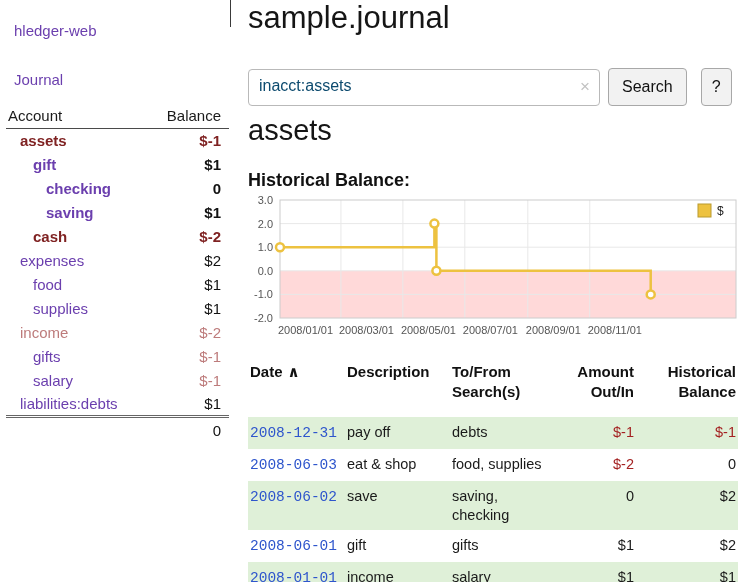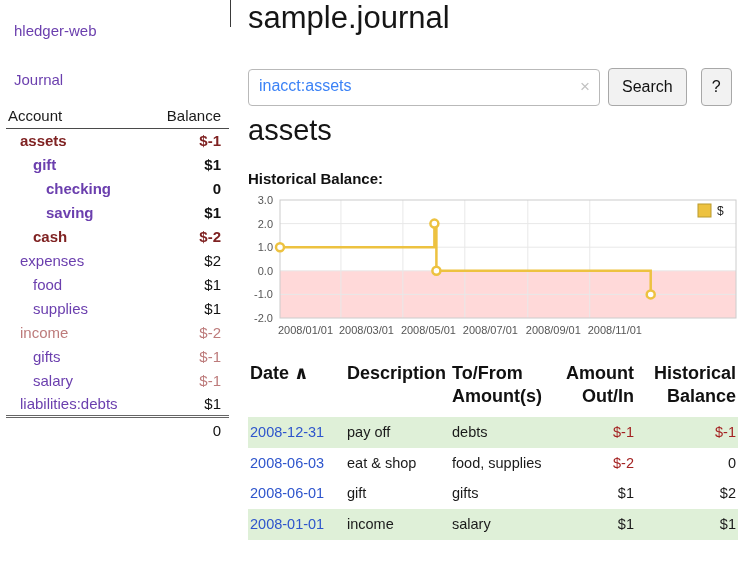--- a/index.html
+++ b/index.html
@@ -28,41 +28,41 @@
   .tone-negsoft { color: var(--neg-soft); }
   .tone-pos { color: #111; }
   .bold { font-weight: 700; }
 
   
   .main { position: absolute; left: 248px; top: 0; width: 494px; height: 500px; }
   h1.page-title { position: absolute; left: 0; top: 0; margin: 0; font-size: 31px; font-weight: 400; color: #151515; }
   .searchrow { position: absolute; left: 0; top: 68px; height: 38px; display: flex; align-items: center; }
   .searchbox { position: relative; width: 352px; height: 37px; border: 1px solid #b9b9b9; border-radius: 4px; background: #fff; }
   .searchbox input { width: 318px; height: 33px; border: none; outline: none; background: transparent;
-    font-family: inherit; font-size: 16px; color: #3b82f6; padding: 0 0 0 10px; }
+    font-family: inherit; font-size: 16px; color: #0c4a6e; padding: 0 0 0 10px; }
   .clear-x { position: absolute; right: 9px; top: 8px; font-size: 17px; color: #c2c2c2; line-height: 1; }
   .btn { height: 38px; margin-left: 8px; padding: 0 13px; font-family: inherit; font-size: 16px; color: #111;
     background: #f2f2f2; border: 1px solid #a8a8a8; border-radius: 4px; cursor: pointer; }
   .btn.help { margin-left: 14px; padding: 0 10px; }
   h2.acct-heading { position: absolute; left: 0; top: 114px; margin: 0; font-size: 29px; font-weight: 400; color: #151515; }
-  .chart-title { position: absolute; left: 0; top: 170px; font-size: 15px; font-weight: 700; color: #111; }
+  .chart-title { position: absolute; left: 0; top: 170px; font-size: 18px; font-weight: 700; color: #111; }
   .chart { position: absolute; left: -2px; top: 194px; width: 494px; height: 148px; }
   .chart text.tick { font-size: 11px; fill: #555; }
   .chart text.legend { font-size: 12px; fill: #222; }
 
   table.register { position: absolute; left: 0; top: 356px; width: 490px; border-collapse: collapse;
     font-size: 14.5px; table-layout: fixed; }
-  table.register th { font-size: 18px; font-weight: 700; text-align: left; vertical-align: top;
-    padding: 6px 0 8px 2px; line-height: 1.3; color: #111; }
+  table.register th { font-size: 15px; font-weight: 700; text-align: left; vertical-align: top;
+    padding: 6px 0 16px 2px; line-height: 1.3; color: #111; }
   table.register th.r, table.register td.r { text-align: right; }
   table.register td { padding: 6px 0 6px 2px; vertical-align: top; line-height: 1.3; }
   table.register .c-amt { padding-right: 12px; }
   table.register .c-bal { padding-right: 2px; }
   table.register tr.shade { background: var(--row-green); }
-  a.date-link { color: var(--link-blue); }
+  a.date-link { color: var(--link-blue); font-family: Liberation Mono, monospace; }
   .neg { color: var(--amount-neg); }
   .caret { font-weight: 700; margin-left: 5px; }
 </style>
 </head>
 <body>
 
 <div class="root">
 
   <div class="sidebar">
     <a href="#" class="brand">hledger-web</a>
@@ -192,21 +192,21 @@
           <col style="width:92px">
       </colgroup>
       <thead>
         <tr>
           <th>
             <span>Date</span><span class="caret">∧</span>
           </th>
           <th>Description</th>
           <th>
             <span>To/From</span><br>
-            <span>Amount(s)</span>
+            <span>Search(s)</span>
           </th>
           <th class="r c-amt">
             <span>Amount</span><br>
             <span>Out/In</span>
           </th>
           <th class="r c-bal">
             <span>Historical</span><br>
             <span>Balance</span>
           </th>
         </tr>
@@ -219,20 +219,27 @@
             <td class="r c-amt neg">$-1</td>
             <td class="r c-bal neg">$-1</td>
           </tr>
           <tr>
             <td><a href="#" class="date-link">2008-06-03</a></td>
             <td>eat &amp; shop</td>
             <td>food, supplies</td>
             <td class="r c-amt neg">$-2</td>
             <td class="r c-bal">0</td>
           </tr>
+          <tr class="shade">
+            <td><a href="#" class="date-link">2008-06-02</a></td>
+            <td>save</td>
+            <td>saving, checking</td>
+            <td class="r c-amt">0</td>
+            <td class="r c-bal">$2</td>
+          </tr>
           <tr>
             <td><a href="#" class="date-link">2008-06-01</a></td>
             <td>gift</td>
             <td>gifts</td>
             <td class="r c-amt">$1</td>
             <td class="r c-bal">$2</td>
           </tr>
           <tr class="shade">
             <td><a href="#" class="date-link">2008-01-01</a></td>
             <td>income</td>

